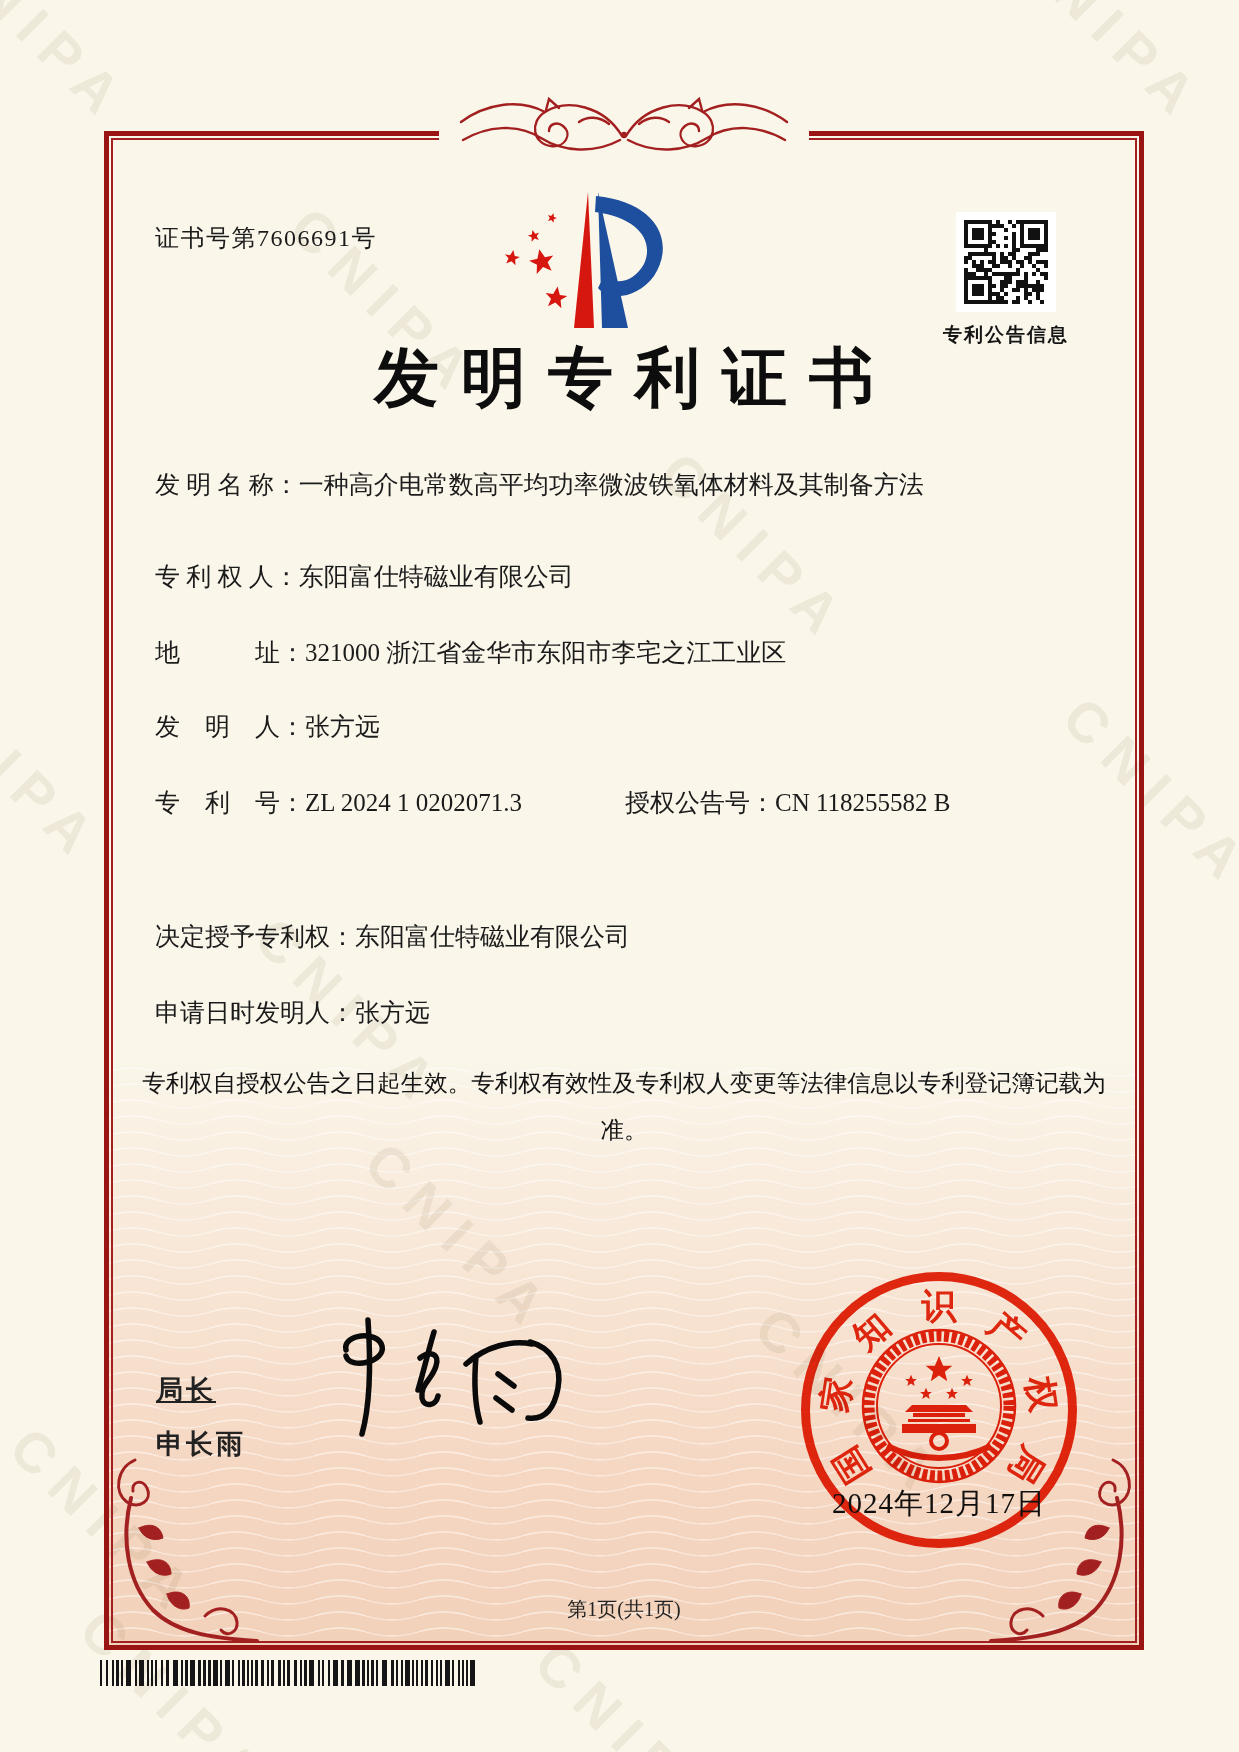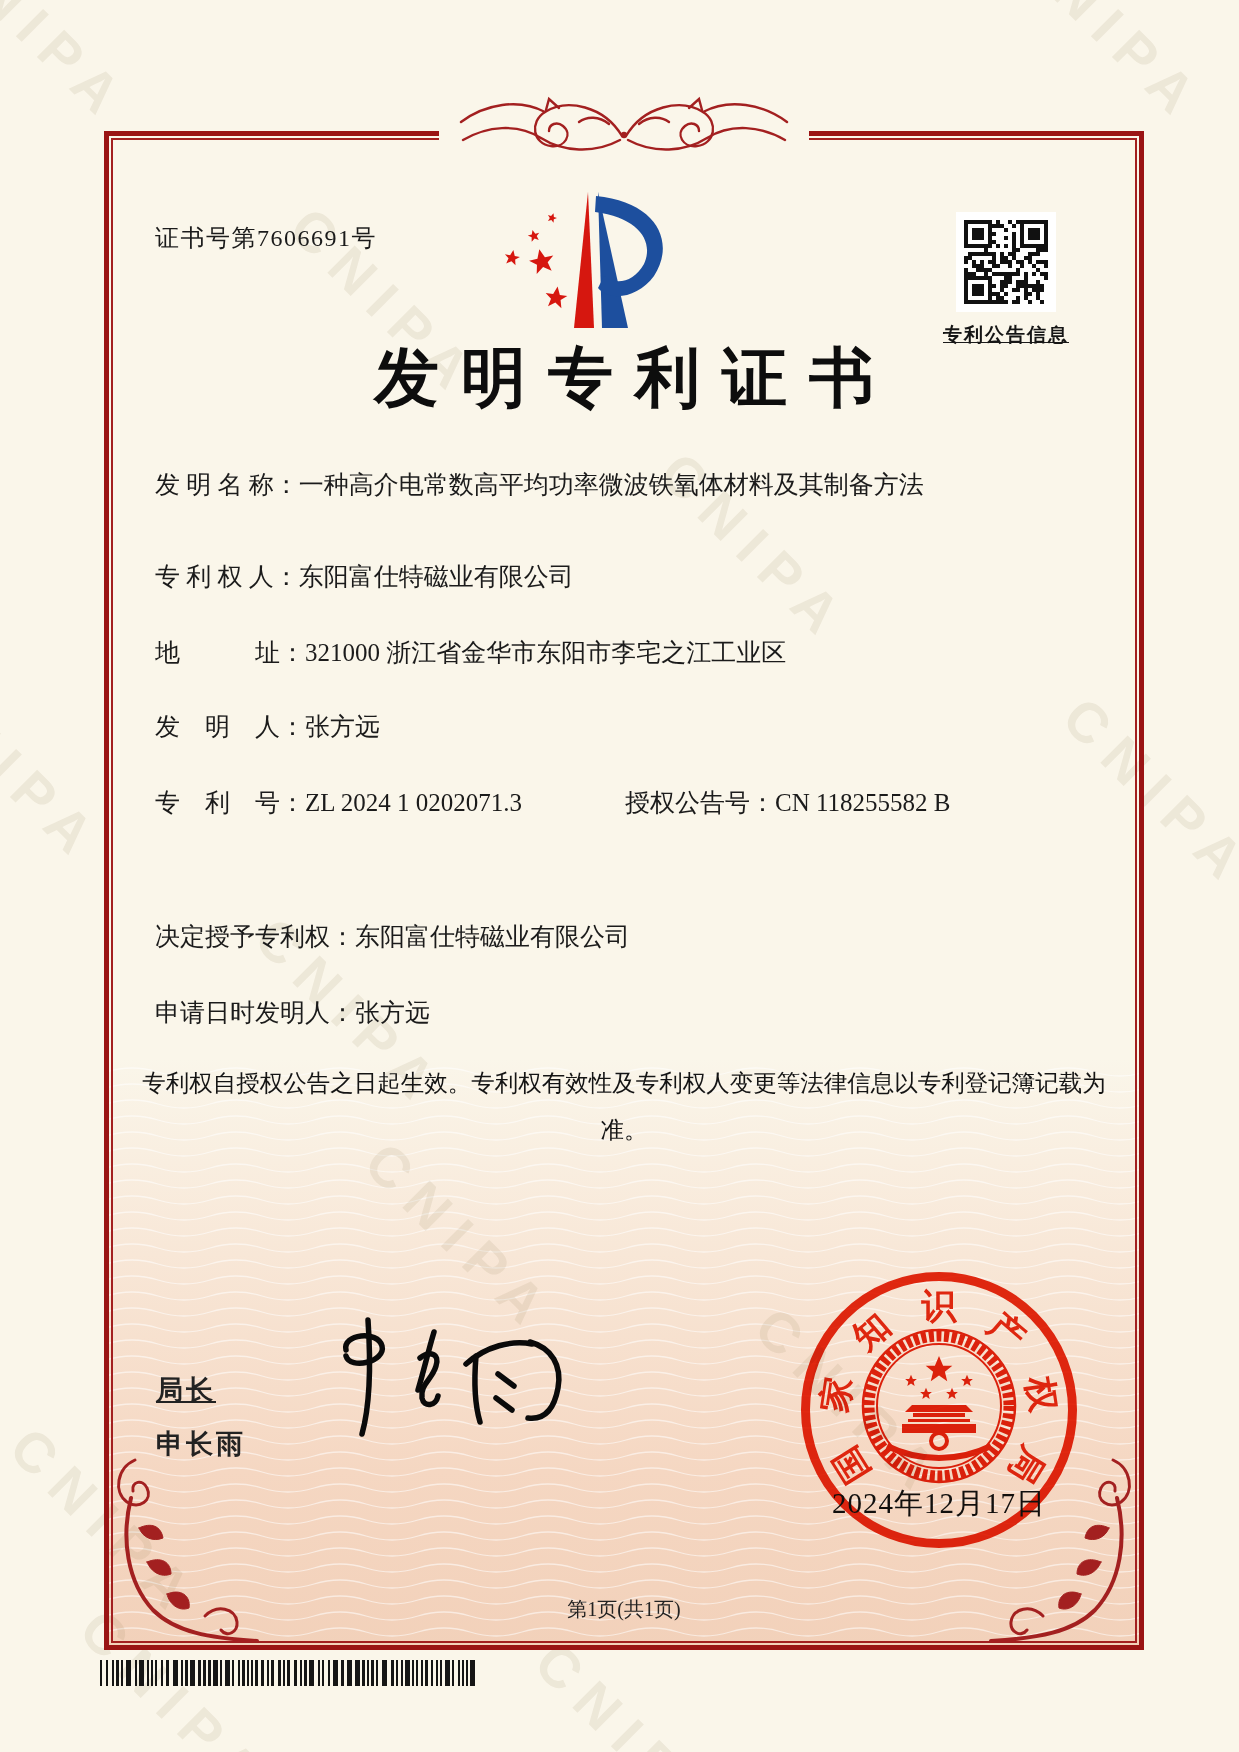--- a/index.html
+++ b/index.html
@@ -19,21 +19,21 @@
   .frame-outer{position:absolute;left:104px;top:131px;width:1040px;height:1519px;
     border:5px solid #9a1414;box-sizing:border-box;z-index:3;}
   .frame-inner{position:absolute;left:111px;top:138px;width:1026px;height:1505px;
     border:2px solid #a32020;box-sizing:border-box;z-index:3;}
   .ornament-patch{position:absolute;left:439px;top:88px;width:370px;height:86px;
     background:#faf6ea;z-index:4;}
   .corner{position:absolute;z-index:4;}
   
   .cert-no{position:absolute;left:155px;top:222px;font-size:24px;letter-spacing:1.5px;z-index:5;}
   .logo{position:absolute;left:492px;top:186px;z-index:5;}
-  .qr-block{position:absolute;left:942px;top:212px;width:128px;text-align:center;z-index:5;text-decoration:underline;}
+  .qr-block{position:absolute;left:942px;top:212px;width:128px;text-align:center;z-index:5;}
   .qr-patch{width:100px;height:100px;background:#fff;margin:0 auto;display:flex;
     align-items:center;justify-content:center;}
   .qr-caption{margin-top:10px;font-size:19px;font-weight:600;letter-spacing:2px;color:#151515;}
   .title{position:absolute;left:104px;top:334px;width:1040px;text-align:center;z-index:5;
     font-size:65px;font-weight:bold;letter-spacing:22px;text-indent:22px;color:#0d0d0d;}
   
   .row{position:absolute;left:155px;font-size:25px;white-space:nowrap;z-index:5;color:#1b1b1b;}
   .row .lbl{white-space:pre;text-align:right;}
   .row .c2{position:absolute;left:470px;top:0;white-space:nowrap;}
   

